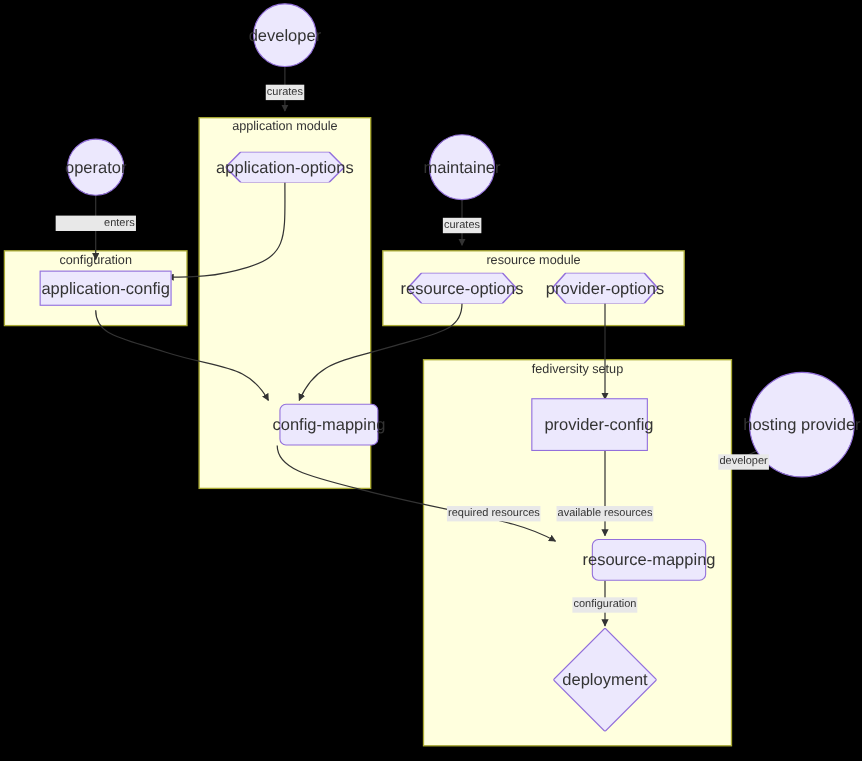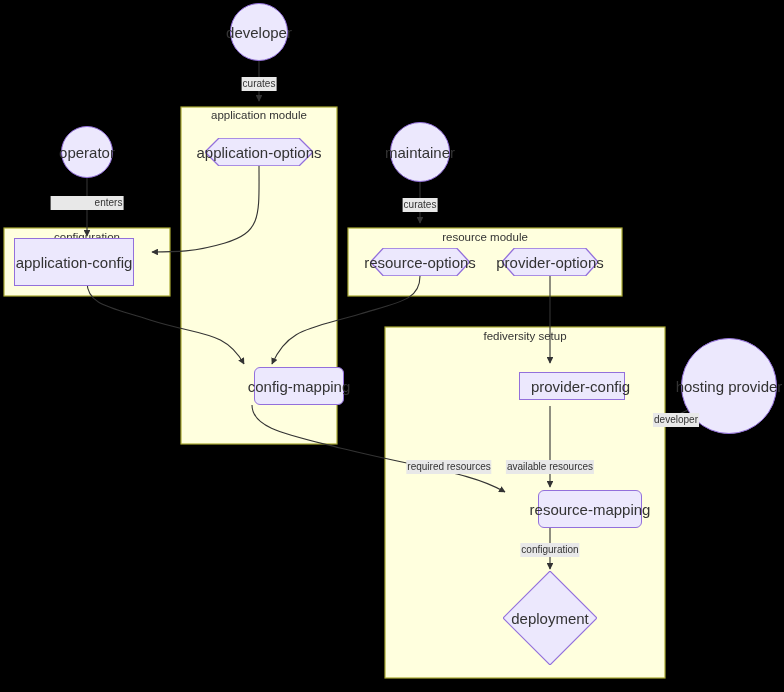--- a/index.html
+++ b/index.html
@@ -174,24 +174,24 @@
           <polygon points="12.870000000000001,0 86.13,0 99,14 86.13,28 12.870000000000001,28 0,14" fill="#ECE8FD" stroke="#9370DB" stroke-width="1.3"></polygon>
         </svg>
         <span class="hexlabel">resource-options</span>
       </div>
       <div class="node hex" style="left: 550px; top: 262px; width: 96px; height: 28px; align-items: center;">
         <svg class="hexbg" viewBox="0 0 96 28" width="96" height="28">
           <polygon points="12.48,0 83.52,0 96,14 83.52,28 12.48,28 0,14" fill="#ECE8FD" stroke="#9370DB" stroke-width="1.3"></polygon>
         </svg>
         <span class="hexlabel">provider-options</span>
       </div>
-      <div class="node rect" style="left: 74px; top: 262px; width: 120px; height: 48px;">
+      <div class="node rect" style="left: 96px; top: 262px; width: 120px; height: 32px;">
         <span>application-config</span>
       </div>
-      <div class="node rect" style="left: 572px; top: 386px; width: 106px; height: 28px; padding-left: 17px;">
+      <div class="node rect" style="left: 536px; top: 386px; width: 106px; height: 48px; padding-left: 17px;">
         <span>provider-config</span>
       </div>
       <div class="node round" style="left: 259px; top: 386px; width: 90px; height: 38px;">
         <span>config-mapping</span>
       </div>
       <div class="node round" style="left: 550px; top: 509px; width: 104px; height: 38px;">
         <span>resource-mapping</span>
       </div>
       <div class="node diamond" style="left: 550px; top: 618px; width: 94px; height: 94px;">
         <svg class="dmbg" viewBox="0 0 94 94" width="94" height="94">

